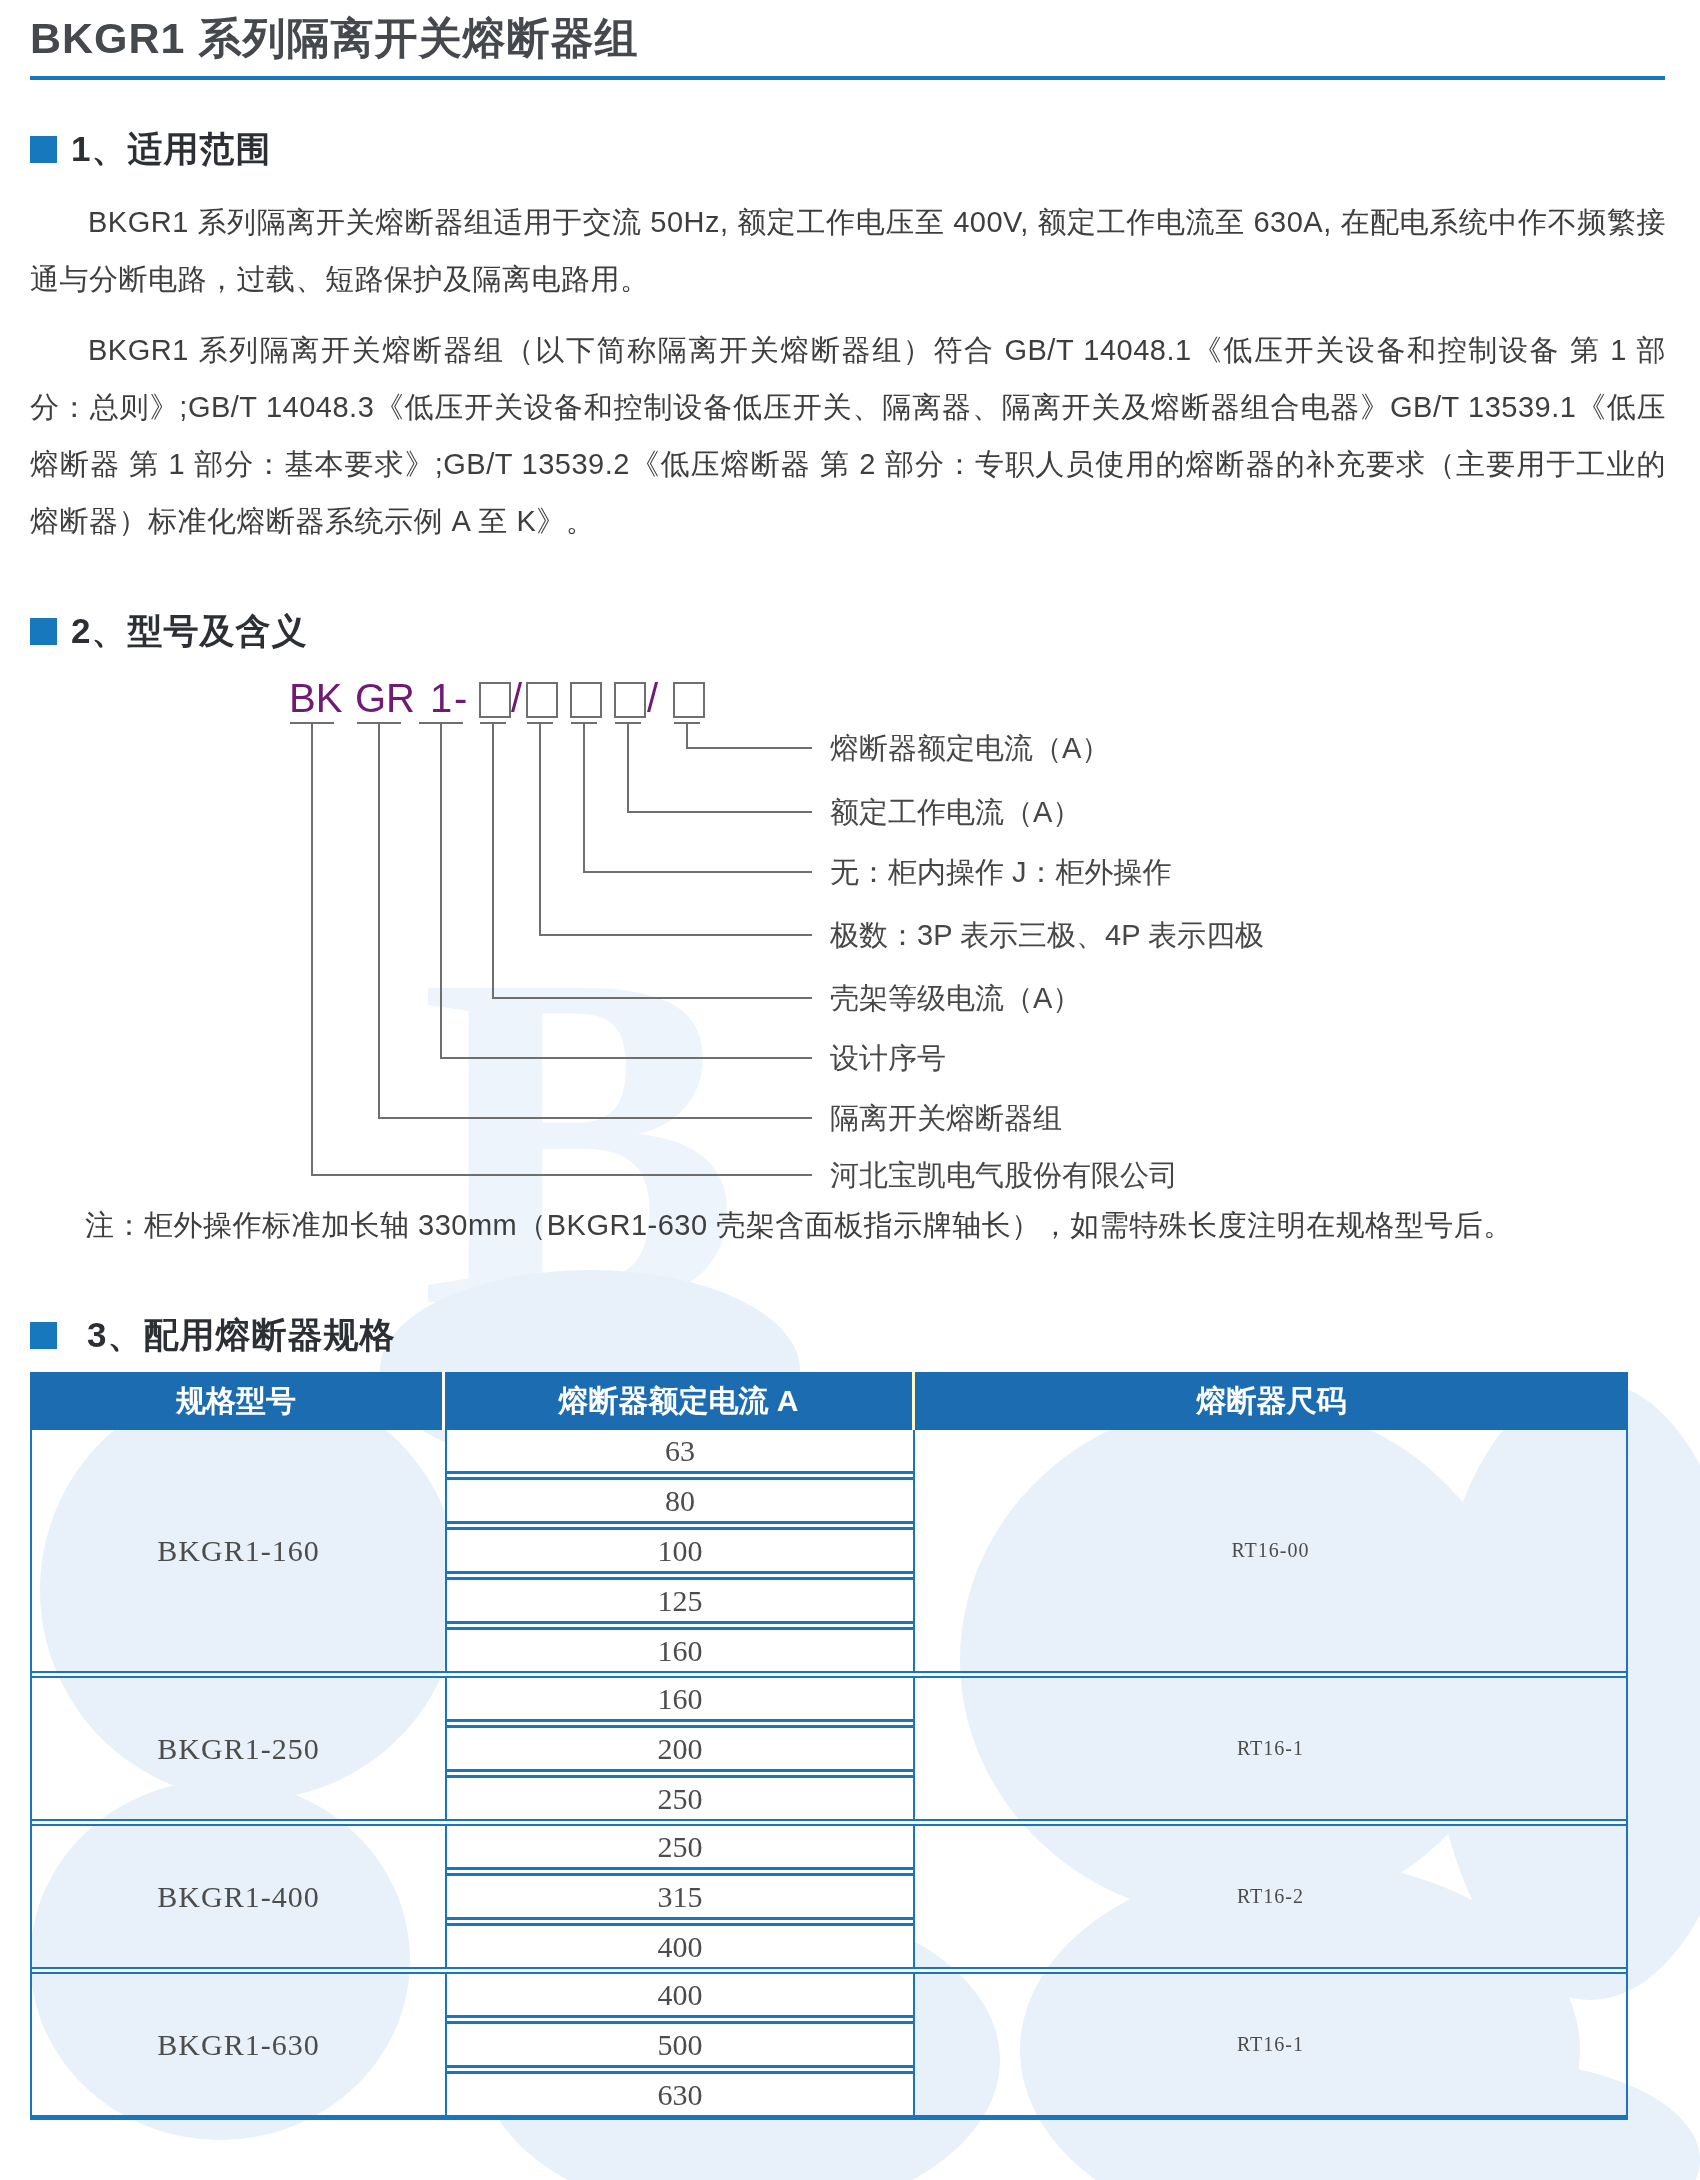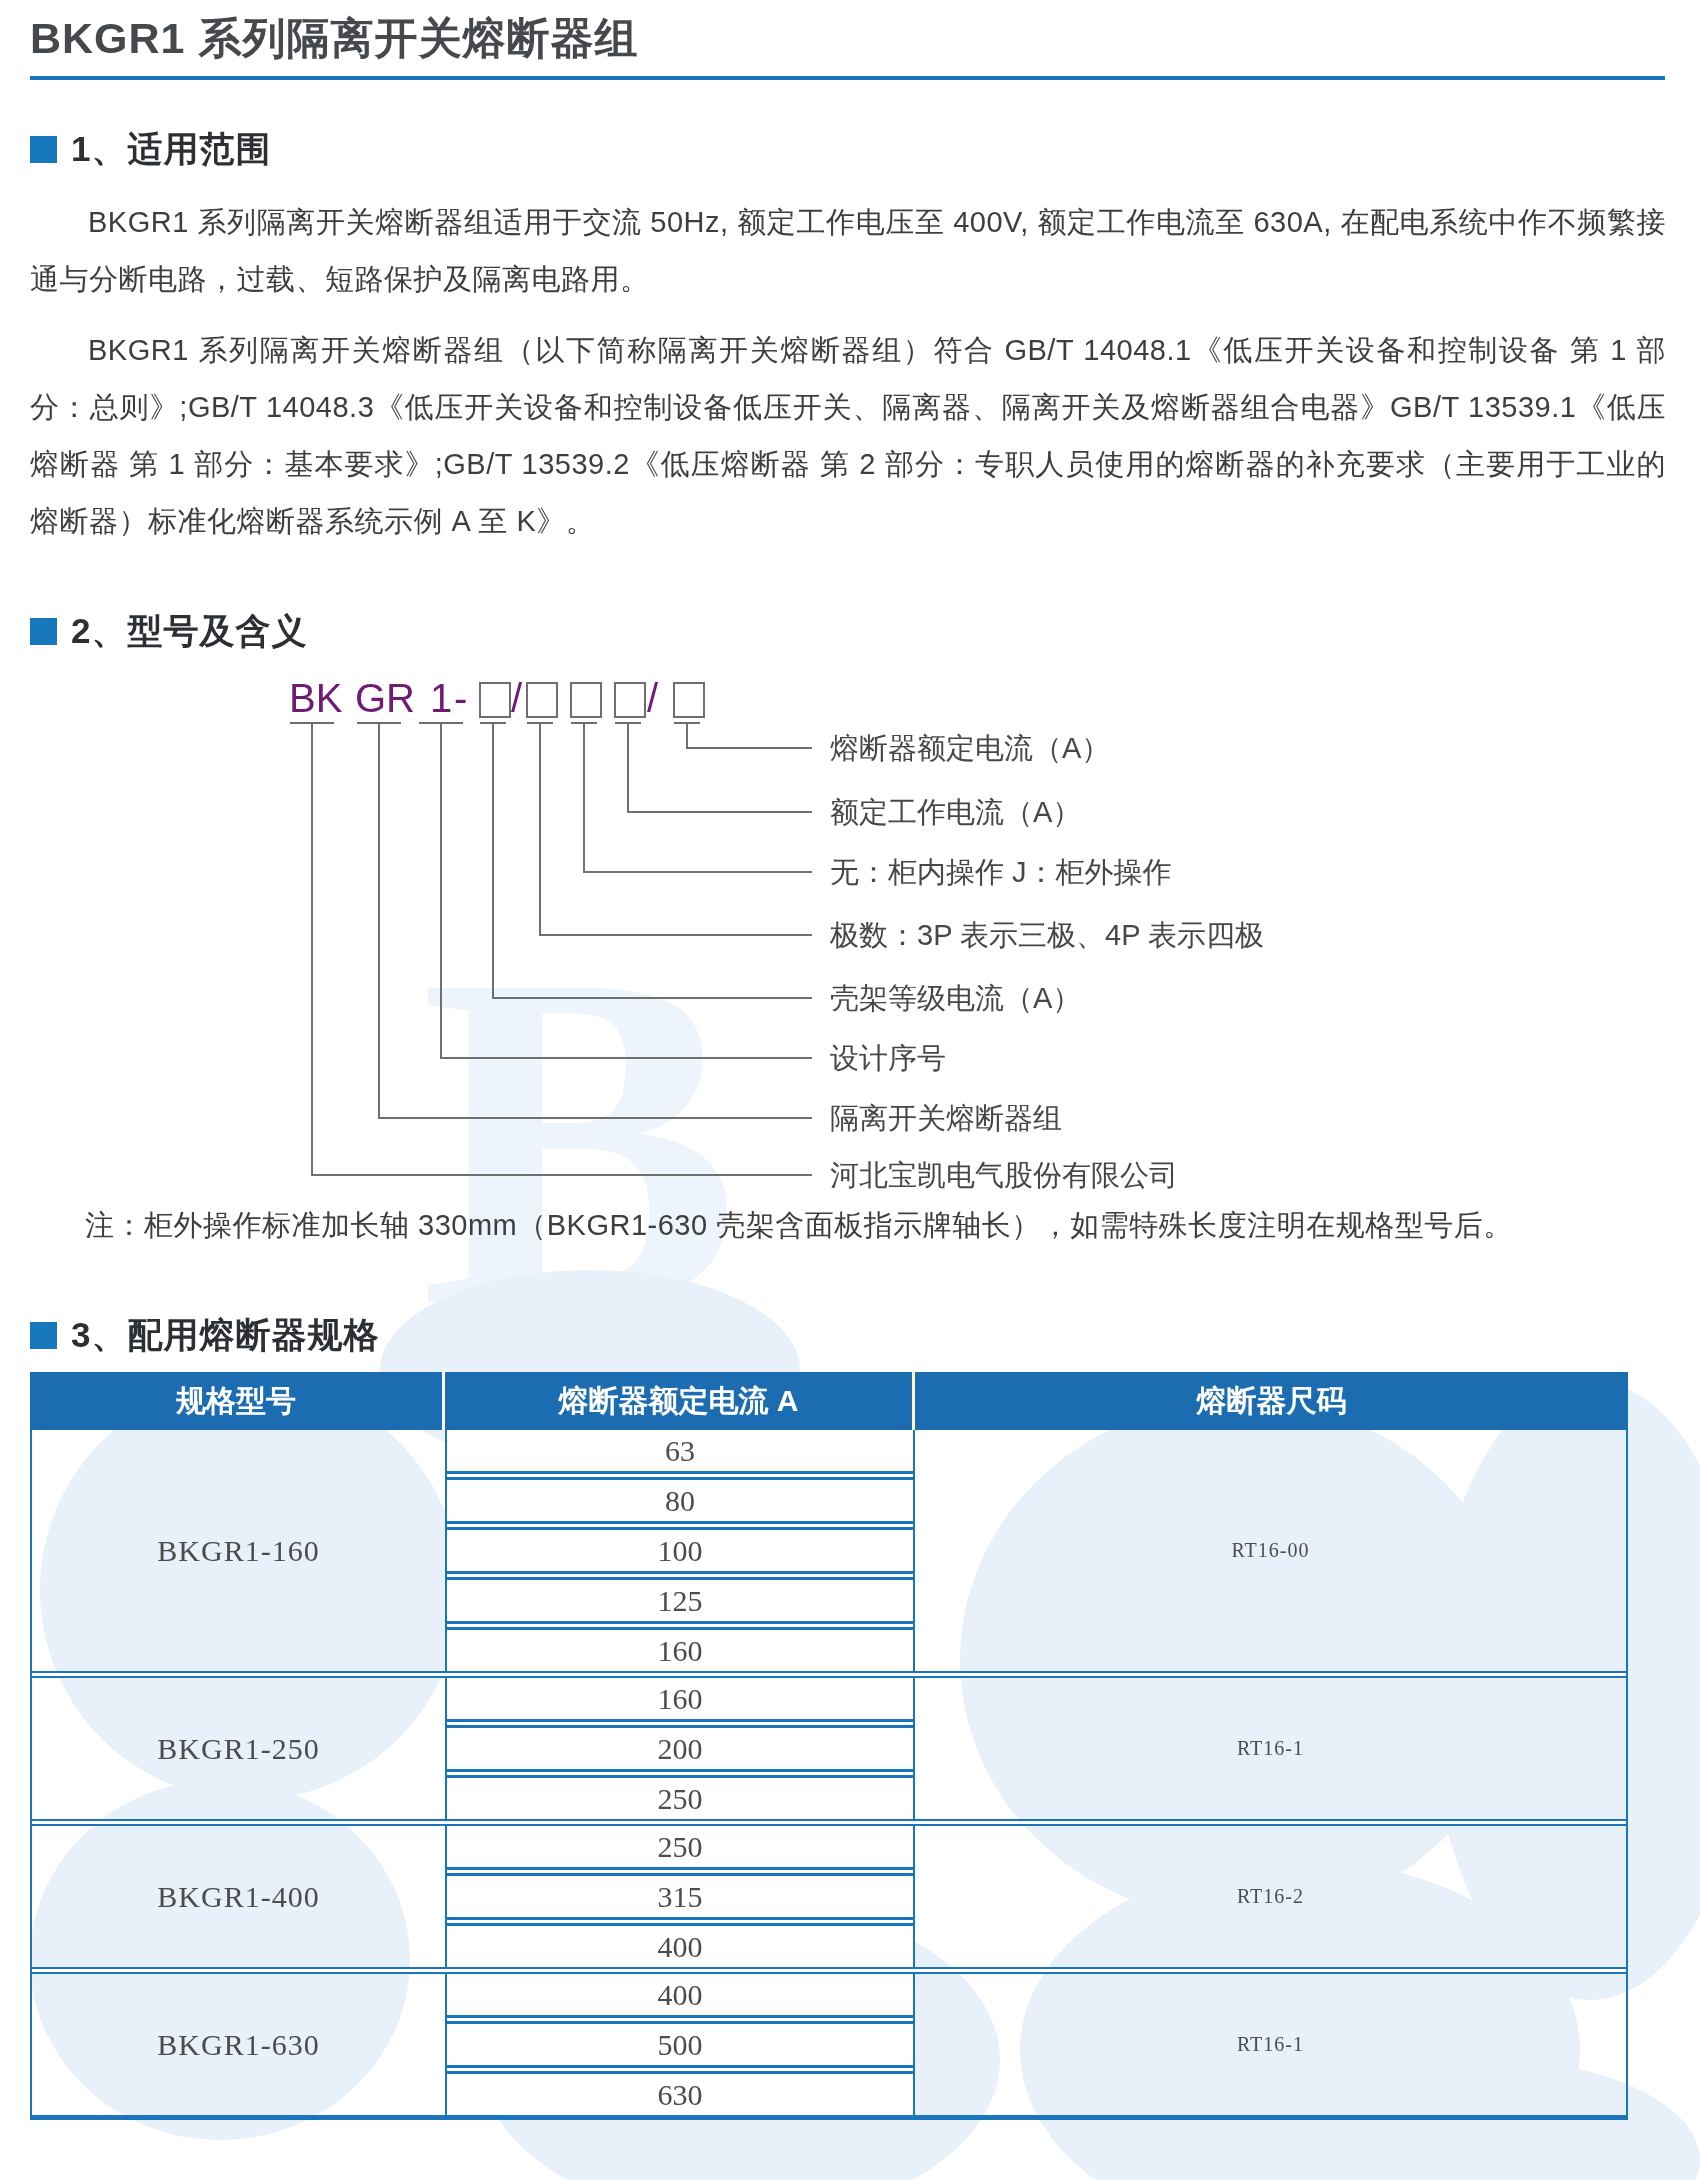--- a/index.html
+++ b/index.html
@@ -153,21 +153,21 @@
       <div class="diagram-label" style="top:182px;">无：柜内操作 J：柜外操作</div>
       <div class="diagram-label" style="top:245px;">极数：3P 表示三极、4P 表示四极</div>
       <div class="diagram-label" style="top:308px;">壳架等级电流（A）</div>
       <div class="diagram-label" style="top:368px;">设计序号</div>
       <div class="diagram-label" style="top:428px;">隔离开关熔断器组</div>
       <div class="diagram-label" style="top:485px;">河北宝凯电气股份有限公司</div>
     </div>
 
     <div class="model-note">注：柜外操作标准加长轴 330mm（BKGR1-630 壳架含面板指示牌轴长），如需特殊长度注明在规格型号后。</div>
 
-    <div class="sec-heading" style="top:1312px;">
+    <div class="sec-heading" style="top:1312px;gap:16px;">
       <span class="sec-square"></span>
       <span class="sec-text">3、配用熔断器规格</span>
     </div>
 
     <div class="spec-table">
       <div class="spec-header">
         <div class="hcell c1">规格型号</div>
         <div class="hcell c2">熔断器额定电流 A</div>
         <div class="hcell c3">熔断器尺码</div>
       </div>

